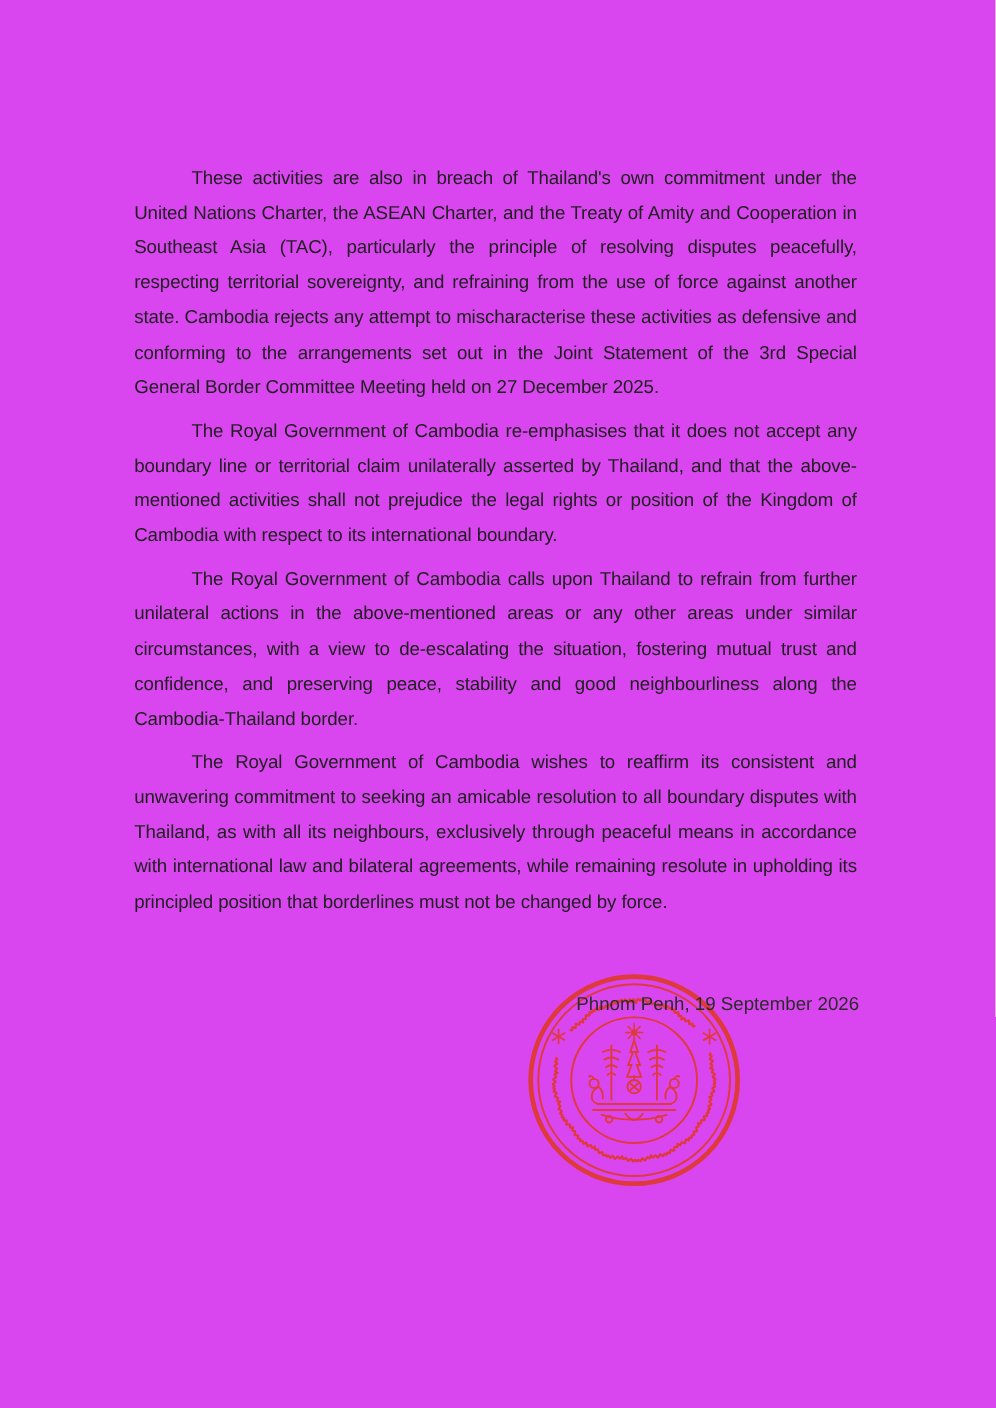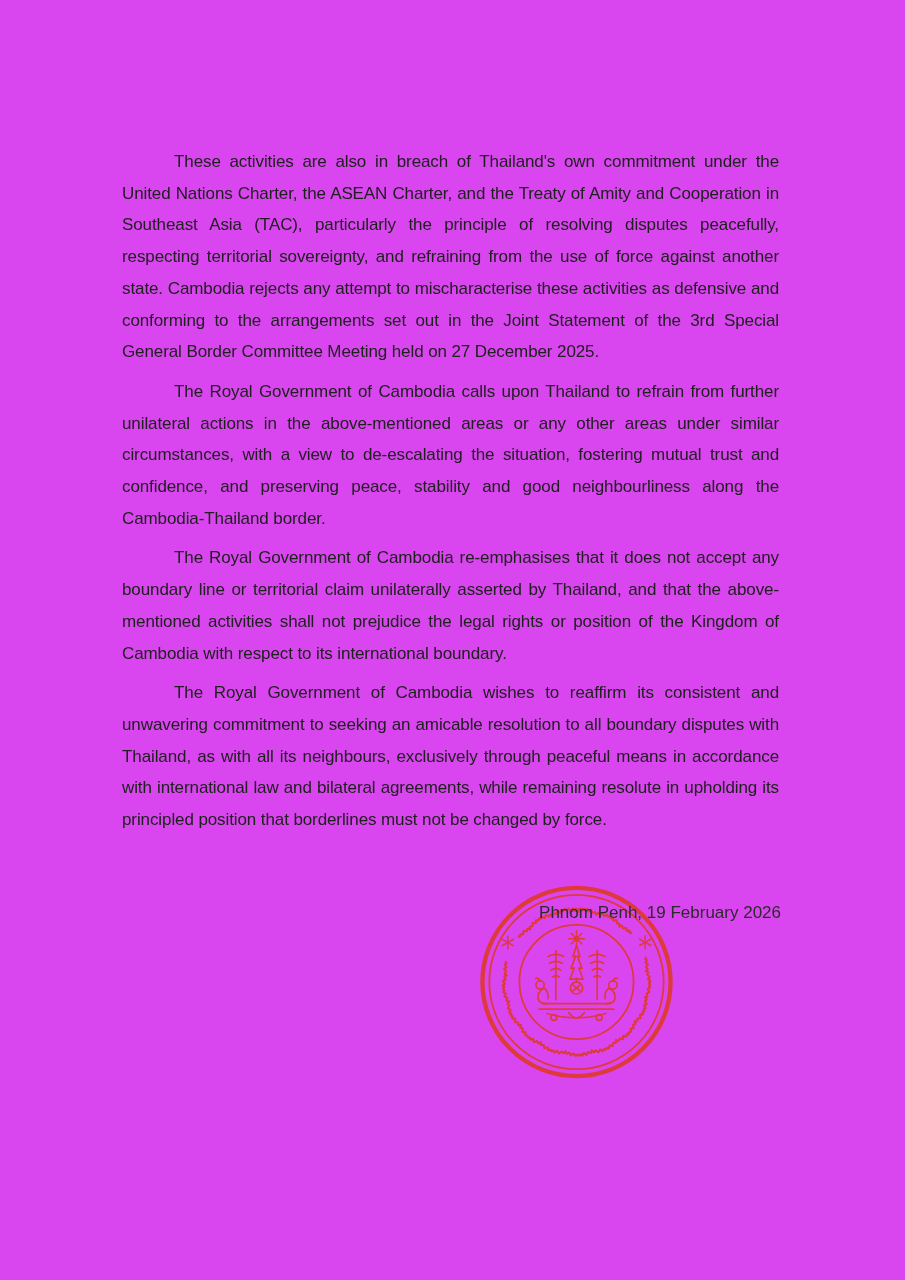--- a/index.html
+++ b/index.html
@@ -49,26 +49,26 @@
     opacity: 0.93;
   }
 </style>
 </head>
 <body>
 
 <div class="page">
 
   <div class="body-text">
     <p>These activities are also in breach of Thailand's own commitment under the United Nations Charter, the ASEAN Charter, and the Treaty of Amity and Cooperation in Southeast Asia (TAC), particularly the principle of resolving disputes peacefully, respecting territorial sovereignty, and refraining from the use of force against another state. Cambodia rejects any attempt to mischaracterise these activities as defensive and conforming to the arrangements set out in the Joint Statement of the 3rd Special General Border Committee Meeting held on 27 December 2025.</p>
+    <p>The Royal Government of Cambodia re-emphasises that it does not accept any boundary line or territorial claim unilaterally asserted by Thailand, and that the above-mentioned activities shall not prejudice the legal rights or position of the Kingdom of Cambodia with respect to its international boundary.</p>
     <p>The Royal Government of Cambodia calls upon Thailand to refrain from further unilateral actions in the above-mentioned areas or any other areas under similar circumstances, with a view to de-escalating the situation, fostering mutual trust and confidence, and preserving peace, stability and good neighbourliness along the Cambodia-Thailand border.</p>
-    <p>The Royal Government of Cambodia re-emphasises that it does not accept any boundary line or territorial claim unilaterally asserted by Thailand, and that the above-mentioned activities shall not prejudice the legal rights or position of the Kingdom of Cambodia with respect to its international boundary.</p>
     <p>The Royal Government of Cambodia wishes to reaffirm its consistent and unwavering commitment to seeking an amicable resolution to all boundary disputes with Thailand, as with all its neighbours, exclusively through peaceful means in accordance with international law and bilateral agreements, while remaining resolute in upholding its principled position that borderlines must not be changed by force.</p>
   </div>
 
-  <div class="dateline">Phnom Penh, 19 February 2026</div>
+  <div class="dateline">Phnom Penh, 19 September 2026</div>
 
   <svg class="seal" viewBox="0 0 200 200" fill="none" stroke="#df3a2f" stroke-width="1.7" stroke-linecap="round">
     <defs>
       <path id="kseg" d="M-6.5 2.5 C -5 -3.5, -3.5 4.5, -1.8 0 C -0.2 -4, 1.2 4, 2.8 -0.5 C 4 -3.5, 5 2.5, 6.5 -1"></path>
     </defs>
 
     <circle cx="100" cy="100" r="95.5" stroke-width="4.4"></circle>
     <circle cx="100" cy="100" r="88.5" stroke-width="1.8"></circle>
     <circle cx="100" cy="100" r="58" stroke-width="1.8"></circle>
 

